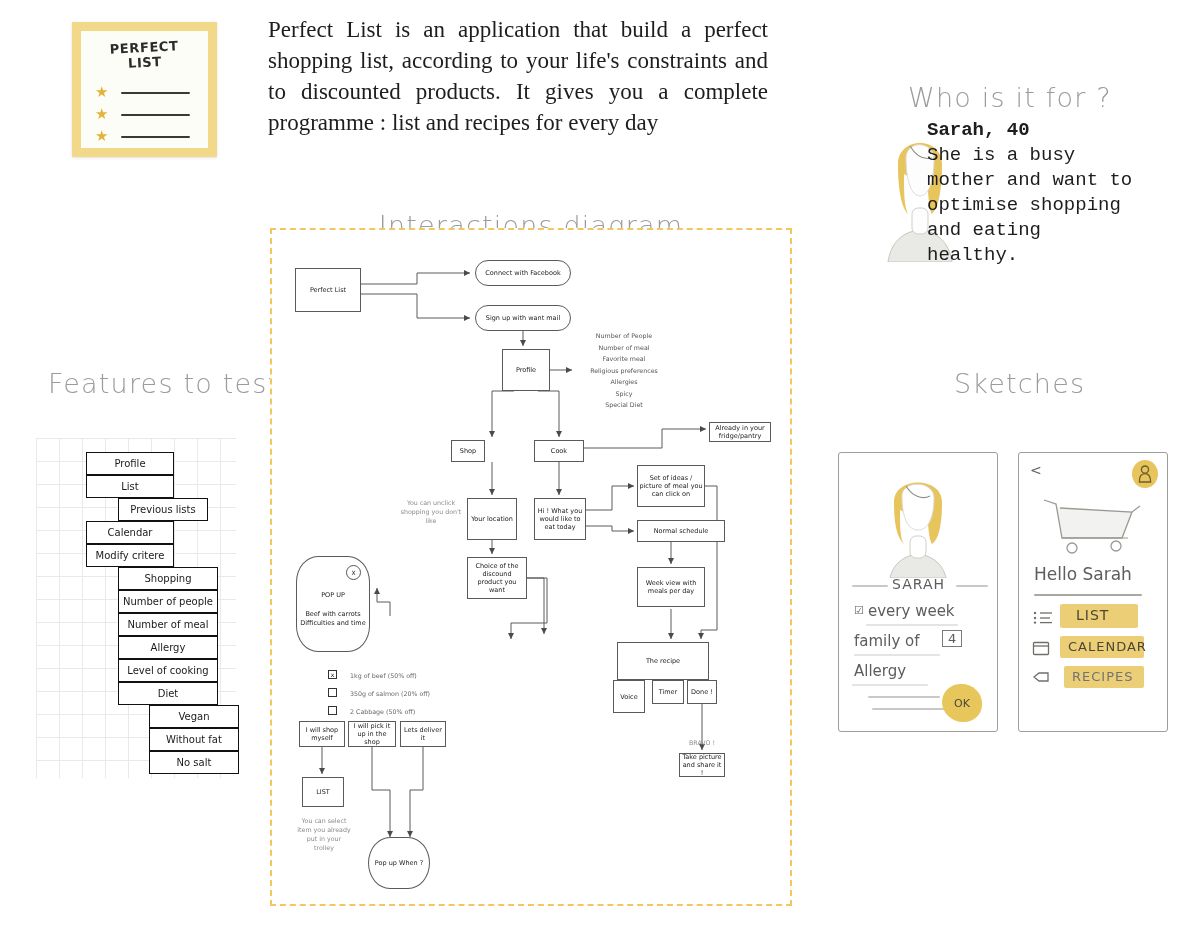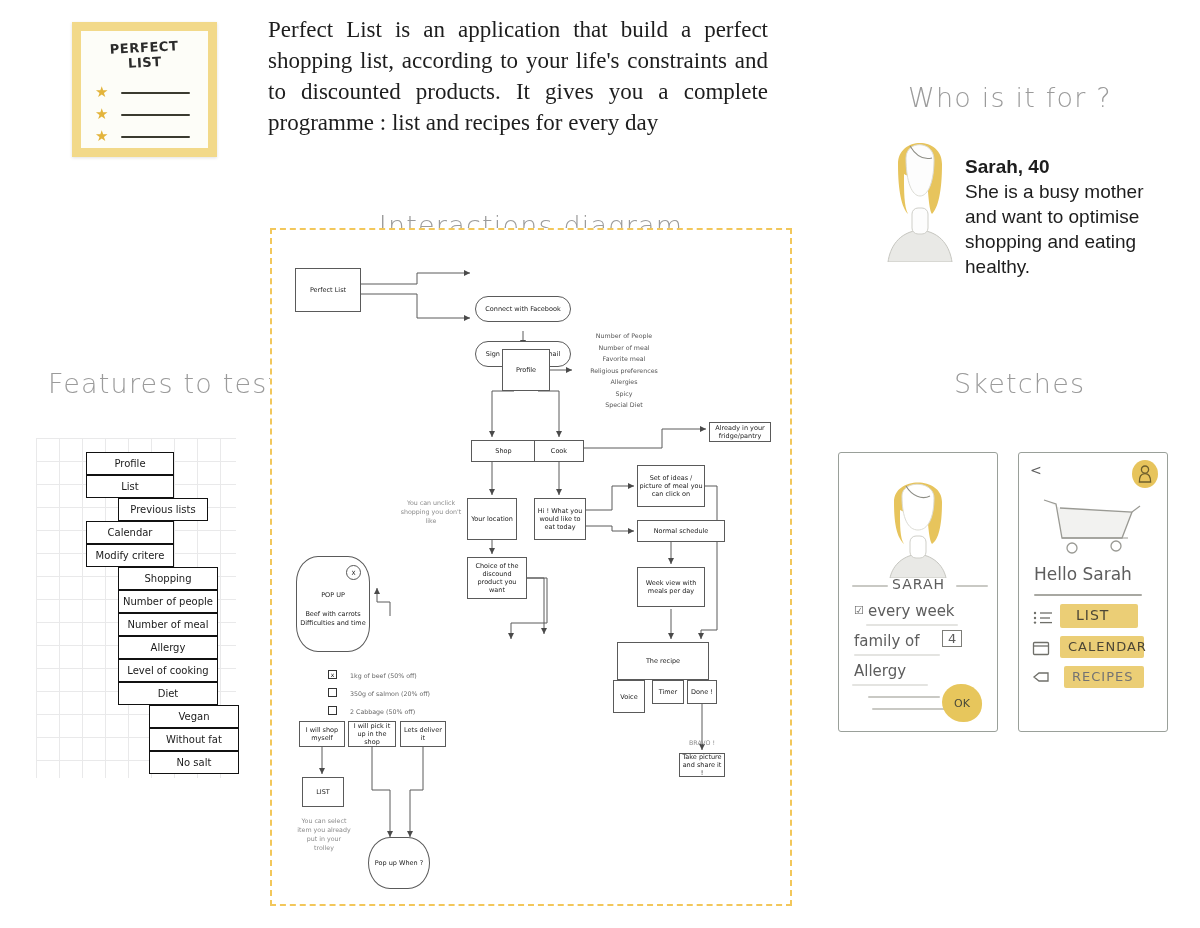--- a/index.html
+++ b/index.html
@@ -23,22 +23,22 @@
   #logo-note .ln-row{position:absolute;left:14px;right:12px;height:14px;}
   #logo-note .ln-star{position:absolute;left:0;top:0;color:#e3b43c;font-size:15px;line-height:14px;}
   #logo-note .ln-line{position:absolute;left:26px;right:6px;top:7px;height:2px;
       background:#3a3a30;border-radius:2px;}
 
   
   .sec-head{font-family:"DejaVu Sans",sans-serif;font-weight:300;color:#9b9b9b;
       font-size:27px;letter-spacing:1.2px;white-space:nowrap;}
 
   
-  #persona-body{left:965px;top:118px;width:210px;
-      font-family:Liberation Sans, sans-serif;font-size:19px;line-height:25px;color:#1d1d1d;margin-top:36px;}
+  #persona-body{left:927px;top:118px;width:210px;
+      font-family:Liberation Mono, monospace;font-size:19px;line-height:25px;color:#1d1d1d;}
   #persona-body .pname{font-weight:bold;display:block;}
   #persona-fig{left:880px;top:112px;width:80px;height:150px;}
 
   
   #features-panel{left:36px;top:438px;width:200px;height:340px;
       background:
         repeating-linear-gradient(to right,#e9e9ea 0 1px,transparent 1px 23px),
         repeating-linear-gradient(to bottom,#e9e9ea 0 1px,transparent 1px 23px);
       background-color:#ffffff;}
   .feat-box{position:absolute;height:23px;border:1.6px solid #111;background:#fff;
@@ -51,21 +51,21 @@
   #diagram-title{left:270px;top:210px;width:522px;text-align:center;}
   #diagram-title .sec-head{background:#fff;padding:0 10px;display:inline-block;}
 
   
   .dbox{position:absolute;border:1px solid #5a5a5a;background:#fff;box-sizing:border-box;
       display:flex;align-items:center;justify-content:center;text-align:center;
       font-family:"DejaVu Sans",sans-serif;font-size:6.5px;line-height:8px;color:#222;
       padding:1px;}
   .dpill{position:absolute;border:1px solid #5a5a5a;background:#fff;box-sizing:border-box;
       border-radius:16px;display:flex;align-items:center;justify-content:center;
-      text-align:center;font-family:"DejaVu Sans",sans-serif;font-size:6.5px;color:#222;margin-top:36px;}
+      text-align:center;font-family:"DejaVu Sans",sans-serif;font-size:6.5px;color:#222;}
   .dsoft{position:absolute;border:1px solid #5a5a5a;background:#fff;box-sizing:border-box;
       border-radius:22px/26px;display:flex;flex-direction:column;align-items:center;
       justify-content:center;text-align:center;
       font-family:"DejaVu Sans",sans-serif;font-size:6.5px;line-height:9px;color:#222;}
   .dtext{position:absolute;font-family:"DejaVu Sans",sans-serif;font-size:6.3px;
       line-height:9px;color:#8a8a8a;text-align:center;}
   .dlist{position:absolute;font-family:"DejaVu Sans",sans-serif;font-size:6.3px;
       line-height:11.5px;color:#555;text-align:center;width:120px;}
   .cbx{position:absolute;width:9px;height:9px;border:1.1px solid #333;background:#fff;
       box-sizing:border-box;font-family:"DejaVu Sans",sans-serif;font-size:6px;
@@ -181,21 +181,21 @@
     </g>
     <g stroke="#5a5a5a" stroke-width="1" fill="none" marker-end="url(#ah)">
       <path d="M272 390 L272 404"></path>
       <path d="M118 386 L118 372 L105 372 L105 358"></path>
     </g>
   </svg>
 <div class="dbox" style="left: 23px; top: 38px; width: 66px; height: 44px;">Perfect List</div>
     <div class="dpill" style="left: 203px; top: 30px; width: 96px; height: 26px;">Connect with Facebook</div>
     <div class="dpill" style="left: 203px; top: 75px; width: 96px; height: 26px;">Sign up with want mail</div>
     <div class="dbox" style="left: 230px; top: 119px; width: 48px; height: 42px;">Profile</div>
-    <div class="dbox" style="left: 199px; top: 210px; width: 65px; height: 22px;">Shop</div>
+    <div class="dbox" style="left: 179px; top: 210px; width: 34px; height: 22px;">Shop</div>
     <div class="dbox" style="left: 262px; top: 210px; width: 50px; height: 22px;">Cook</div>
     <div class="dbox" style="left: 437px; top: 192px; width: 62px; height: 20px;">Already in your fridge/pantry</div>
     <div class="dbox" style="left: 195px; top: 268px; width: 50px; height: 42px;">Your location</div>
     <div class="dbox" style="left: 262px; top: 268px; width: 52px; height: 42px;">Hi ! What you would like to eat today</div>
     <div class="dbox" style="left: 365px; top: 235px; width: 68px; height: 42px;">Set of ideas / picture of meal you can click on</div>
     <div class="dbox" style="left: 365px; top: 290px; width: 88px; height: 22px;">Normal schedule</div>
     <div class="dbox" style="left: 365px; top: 337px; width: 68px; height: 40px;">Week view with meals per day</div>
     <div class="dbox" style="left: 195px; top: 327px; width: 60px; height: 42px;">Choice of the discound product you want</div>
     <div class="dbox" style="left: 345px; top: 412px; width: 92px; height: 38px;">The recipe</div>
     <div class="dbox" style="left: 341px; top: 450px; width: 32px; height: 33px;">Voice</div>

